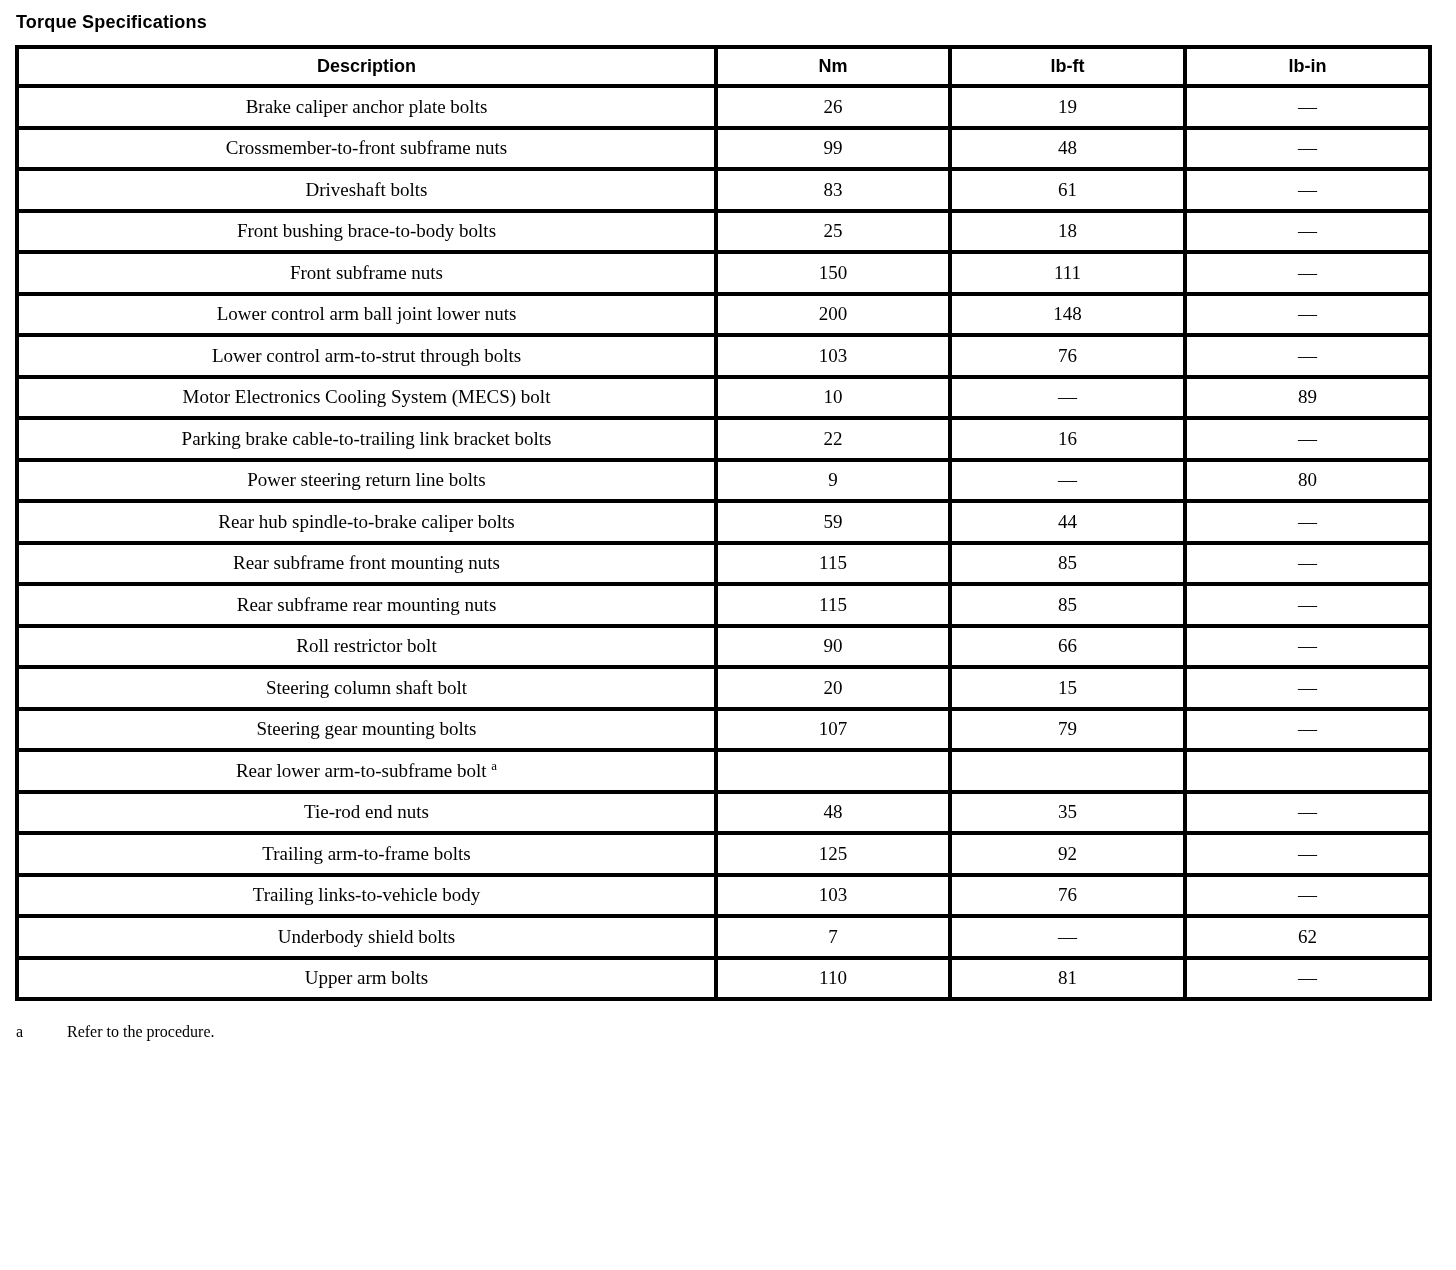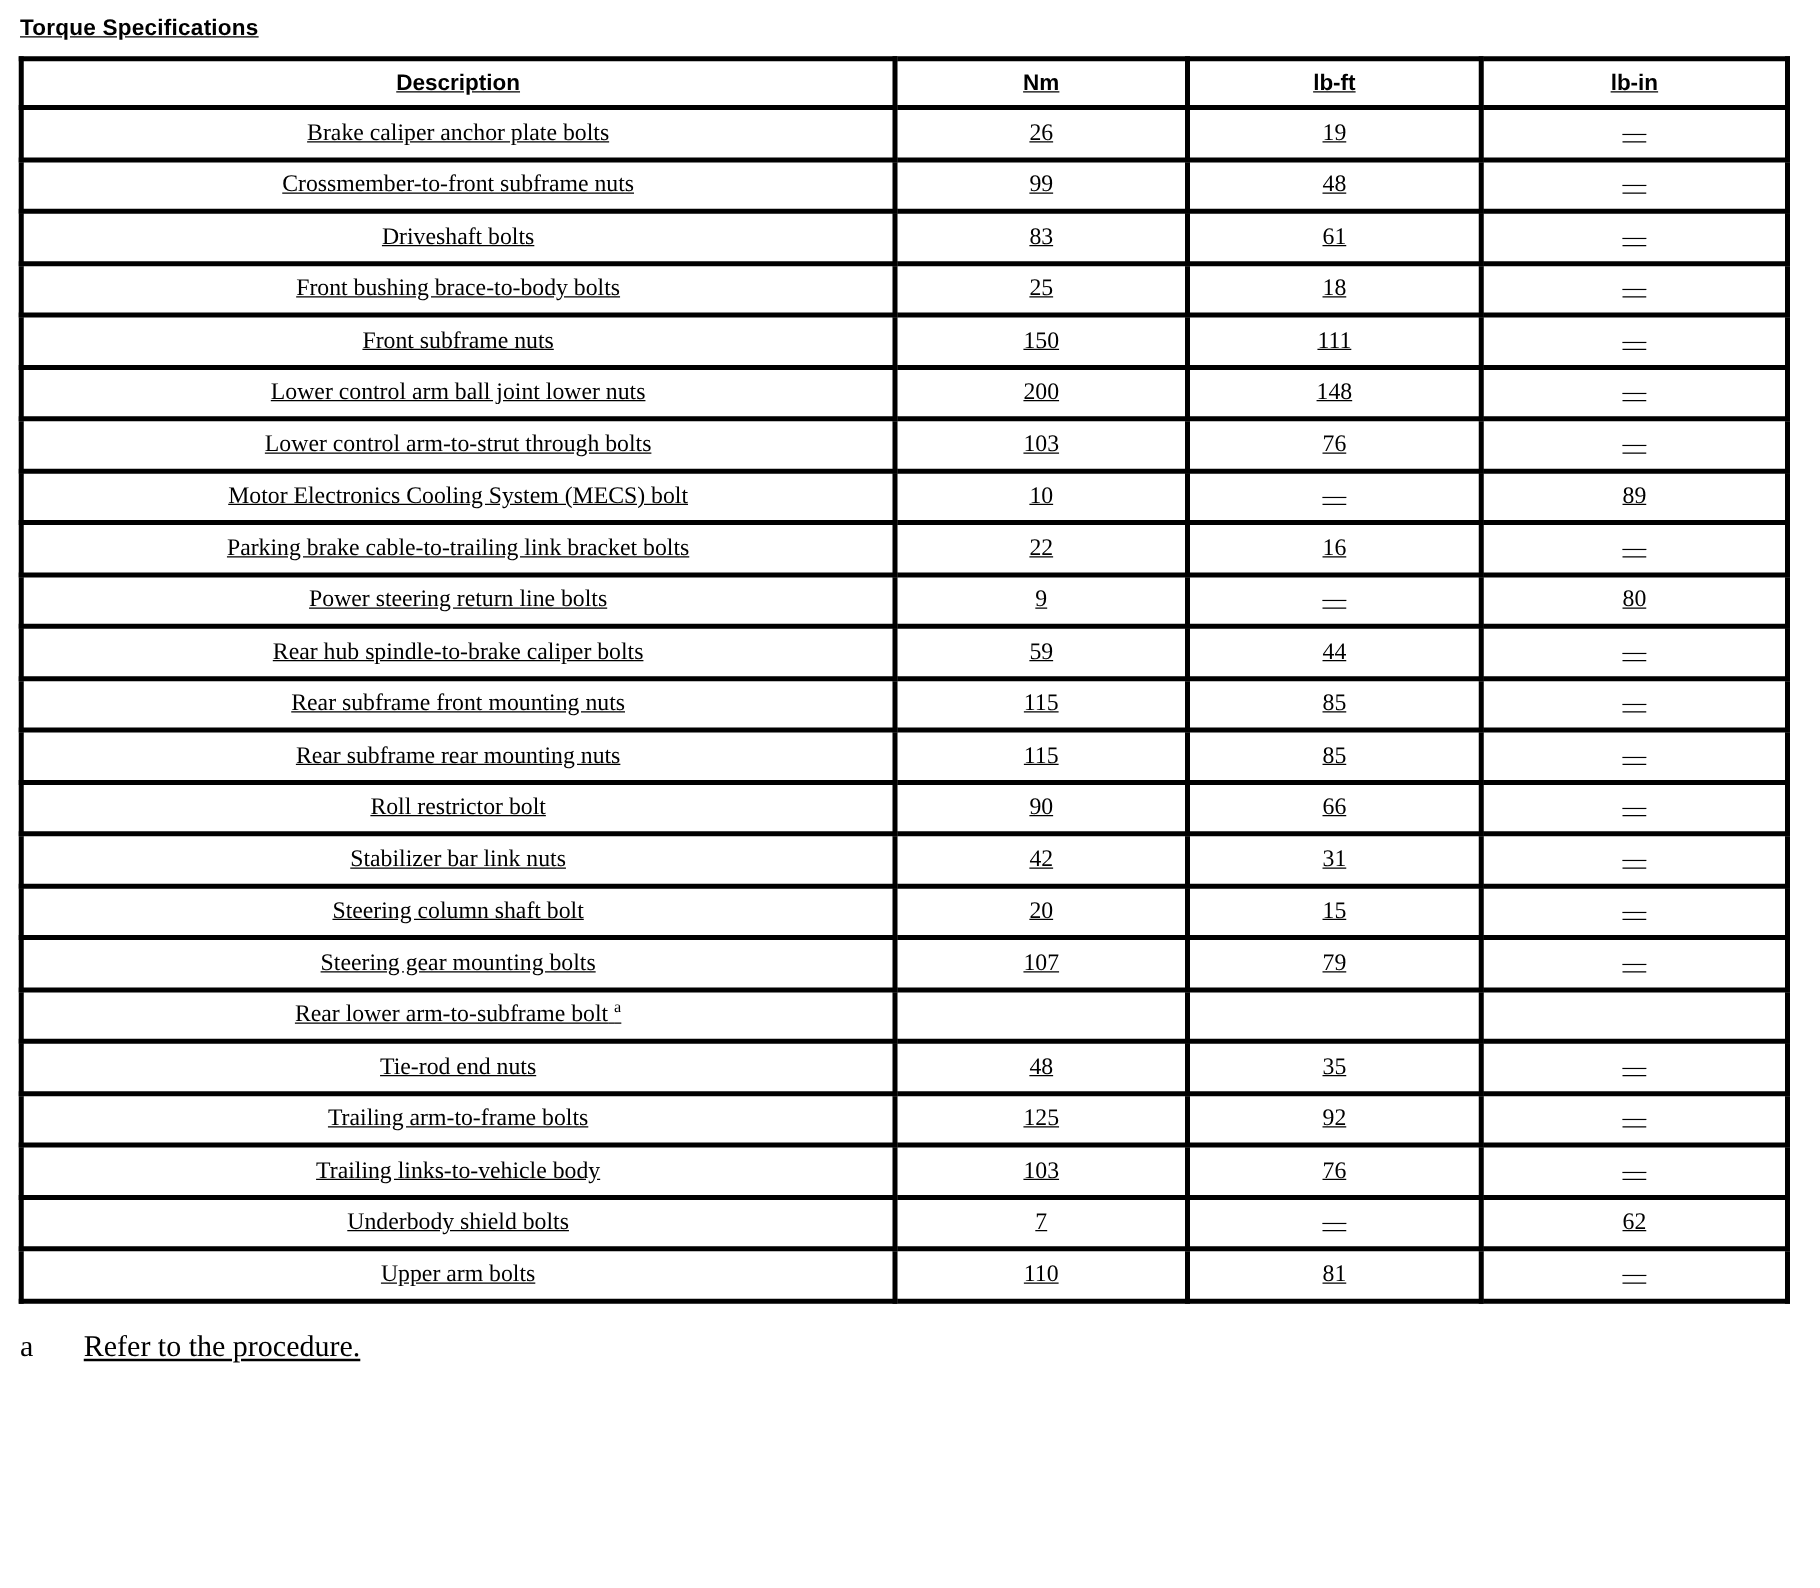--- a/index.html
+++ b/index.html
@@ -7,21 +7,20 @@
     padding: 0;
     background: #ffffff;
     color: #000000;
   }
   .page {
     width: 1412px;
     height: 1270px;
     box-sizing: border-box;
     padding: 8px 14px 0 15px;
     font-family: "Liberation Serif", serif;
-    text-decoration: underline;
   }
   .doc-title {
     font-family: "Liberation Sans", sans-serif;
     font-weight: bold;
     font-size: 18px;
     margin: 4px 0 12px 1px;
     letter-spacing: 0.2px;
   }
   table.spec-table {
     border-collapse: collapse;
@@ -60,21 +59,21 @@
     text-align: center;
   }
   td.cell-desc sup {
     font-size: 13px;
     line-height: 0;
   }
   .footnote {
     margin-top: 22px;
     margin-left: 1px;
     font-family: "Liberation Serif", serif;
-    font-size: 24px;
+    font-size: 16px;
   }
   .footnote .fn-marker {
     display: inline-block;
     width: 51px;
   }
 </style>
 </head>
 <body>
 
 <div class="page">
@@ -175,26 +174,20 @@
           <td class="cell-num">85</td>
           <td class="cell-num">—</td>
         </tr>
         <tr>
           <td class="cell-desc"><span>Roll restrictor bolt</span></td>
           <td class="cell-num">90</td>
           <td class="cell-num">66</td>
           <td class="cell-num">—</td>
         </tr>
         <tr>
-          <td class="cell-desc"><span>Stabilizer bar link nuts</span></td>
-          <td class="cell-num">42</td>
-          <td class="cell-num">31</td>
-          <td class="cell-num">—</td>
-        </tr>
-        <tr>
           <td class="cell-desc"><span>Steering column shaft bolt</span></td>
           <td class="cell-num">20</td>
           <td class="cell-num">15</td>
           <td class="cell-num">—</td>
         </tr>
         <tr>
           <td class="cell-desc"><span>Steering gear mounting bolts</span></td>
           <td class="cell-num">107</td>
           <td class="cell-num">79</td>
           <td class="cell-num">—</td>

